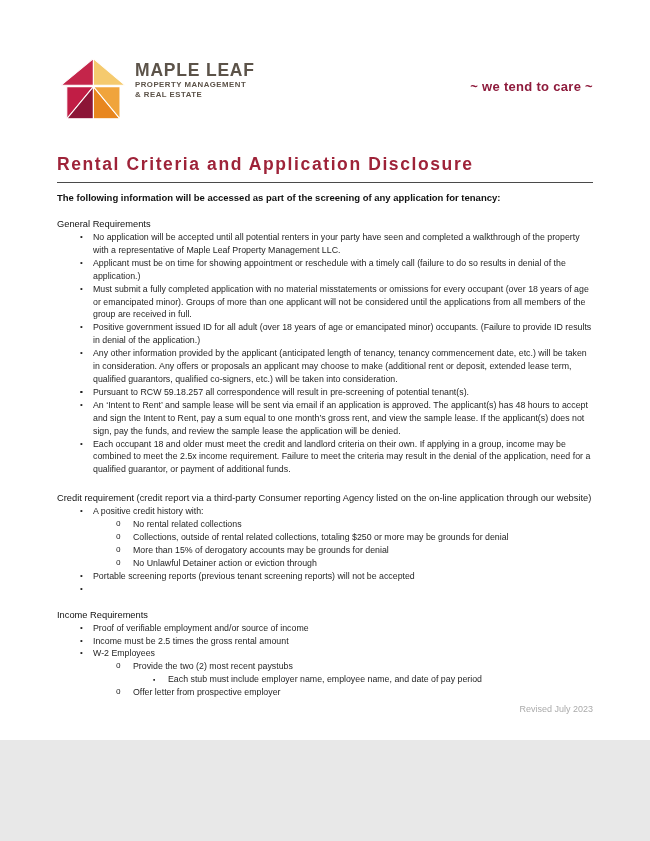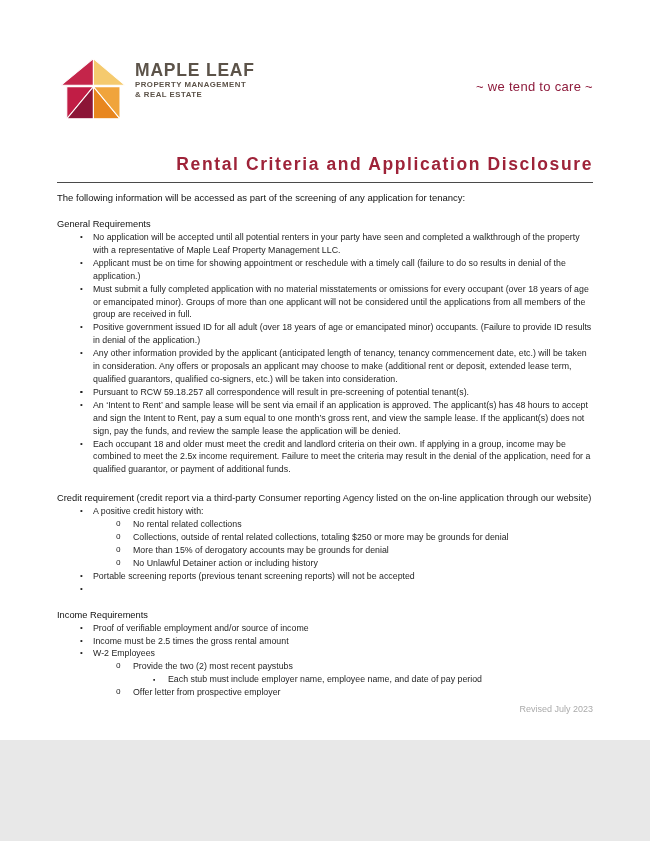--- a/index.html
+++ b/index.html
@@ -24,36 +24,35 @@
   .brand-name {
     font-size: 17.5px; font-weight: bold; color: #5C5349;
     letter-spacing: 0.8px; line-height: 19px;
   }
   .brand-sub {
     font-size: 7.8px; font-weight: bold; color: #5C5349;
     letter-spacing: 0.5px; line-height: 10px;
   }
   .tagline {
     margin-top: 22px;
-    font-size: 13px; font-weight: normal; color: #8E1B3C;
+    font-size: 13px; font-weight: bold; color: #8E1B3C;
     letter-spacing: 0.3px;
   }
 
   
   .doc-title {
     margin-top: 35px;
     font-size: 17.5px; font-weight: bold; color: #9E2339;
     letter-spacing: 1.6px;
-    text-align: right;
   }
   .title-rule { margin-top: 7px; border-top: 1.5px solid #4a4a4a; height: 0; }
 
   .intro {
     margin-top: 8px;
-    font-size: 9.5px; font-weight: normal; color: #111; line-height: 13px;
+    font-size: 9.5px; font-weight: bold; color: #111; line-height: 13px;
   }
 
   
   .sec { margin-top: 14px; }
   .sec + .sec { margin-top: 16px; }
   .sec:last-of-type { margin-top: 26px; }
   .sec-heading { font-size: 9.3px; line-height: 13px; color: #111; }
   .sec-heading .hb { font-weight: normal; }
   .sec-heading .hrest { font-weight: normal; color: #1f1f1f; }
 
@@ -125,21 +124,21 @@
           <div class="li lvl1"><span class="marker">•</span><span class="txt">Pursuant to RCW 59.18.257 all correspondence will result in pre-screening of potential tenant(s).</span></div>
           <div class="li lvl1"><span class="marker">•</span><span class="txt">An ‘Intent to Rent’ and sample lease will be sent via email if an application is approved. The applicant(s) has 48 hours to accept and sign the Intent to Rent, pay a sum equal to one month’s gross rent, and view the sample lease. If the applicant(s) does not sign, pay the funds, and review the sample lease the application will be denied.</span></div>
           <div class="li lvl1"><span class="marker">•</span><span class="txt">Each occupant 18 and older must meet the credit and landlord criteria on their own. If applying in a group, income may be combined to meet the 2.5x income requirement.  Failure to meet the criteria may result in the denial of the application, need for a qualified guarantor, or payment of additional funds.</span></div>
         </section>
         <section class="sec">
           <div class="sec-heading"><span class="hb">Credit requirement</span><span class="hrest"> (credit report via a third-party Consumer reporting Agency listed on the on-line application through our website)</span></div>
           <div class="li lvl1"><span class="marker">•</span><span class="txt">A positive credit history with:</span></div>
           <div class="li lvl2"><span class="marker">o</span><span class="txt">No rental related collections</span></div>
           <div class="li lvl2"><span class="marker">o</span><span class="txt">Collections, outside of rental related collections, totaling $250 or more may be grounds for denial</span></div>
           <div class="li lvl2"><span class="marker">o</span><span class="txt">More than 15% of derogatory accounts may be grounds for denial</span></div>
-          <div class="li lvl2"><span class="marker">o</span><span class="txt">No Unlawful Detainer action or including history</span></div>
+          <div class="li lvl2"><span class="marker">o</span><span class="txt">No Unlawful Detainer action or eviction through</span></div>
           <div class="li lvl1"><span class="marker">•</span><span class="txt">Portable screening reports (previous tenant screening reports) will not be accepted</span></div>
           <div class="li lvl1"><span class="marker">•</span></div>
         </section>
         <section class="sec">
           <div class="sec-heading"><span class="hb">Income Requirements</span></div>
           <div class="li lvl1"><span class="marker">•</span><span class="txt">Proof of verifiable employment and/or source of income</span></div>
           <div class="li lvl1"><span class="marker">•</span><span class="txt">Income must be 2.5 times the gross rental amount</span></div>
           <div class="li lvl1"><span class="marker">•</span><span class="txt">W-2 Employees</span></div>
           <div class="li lvl2"><span class="marker">o</span><span class="txt">Provide the two (2) most recent paystubs</span></div>
           <div class="li lvl3"><span class="marker">▪</span><span class="txt">Each stub must include employer name, employee name, and date of pay period</span></div>

